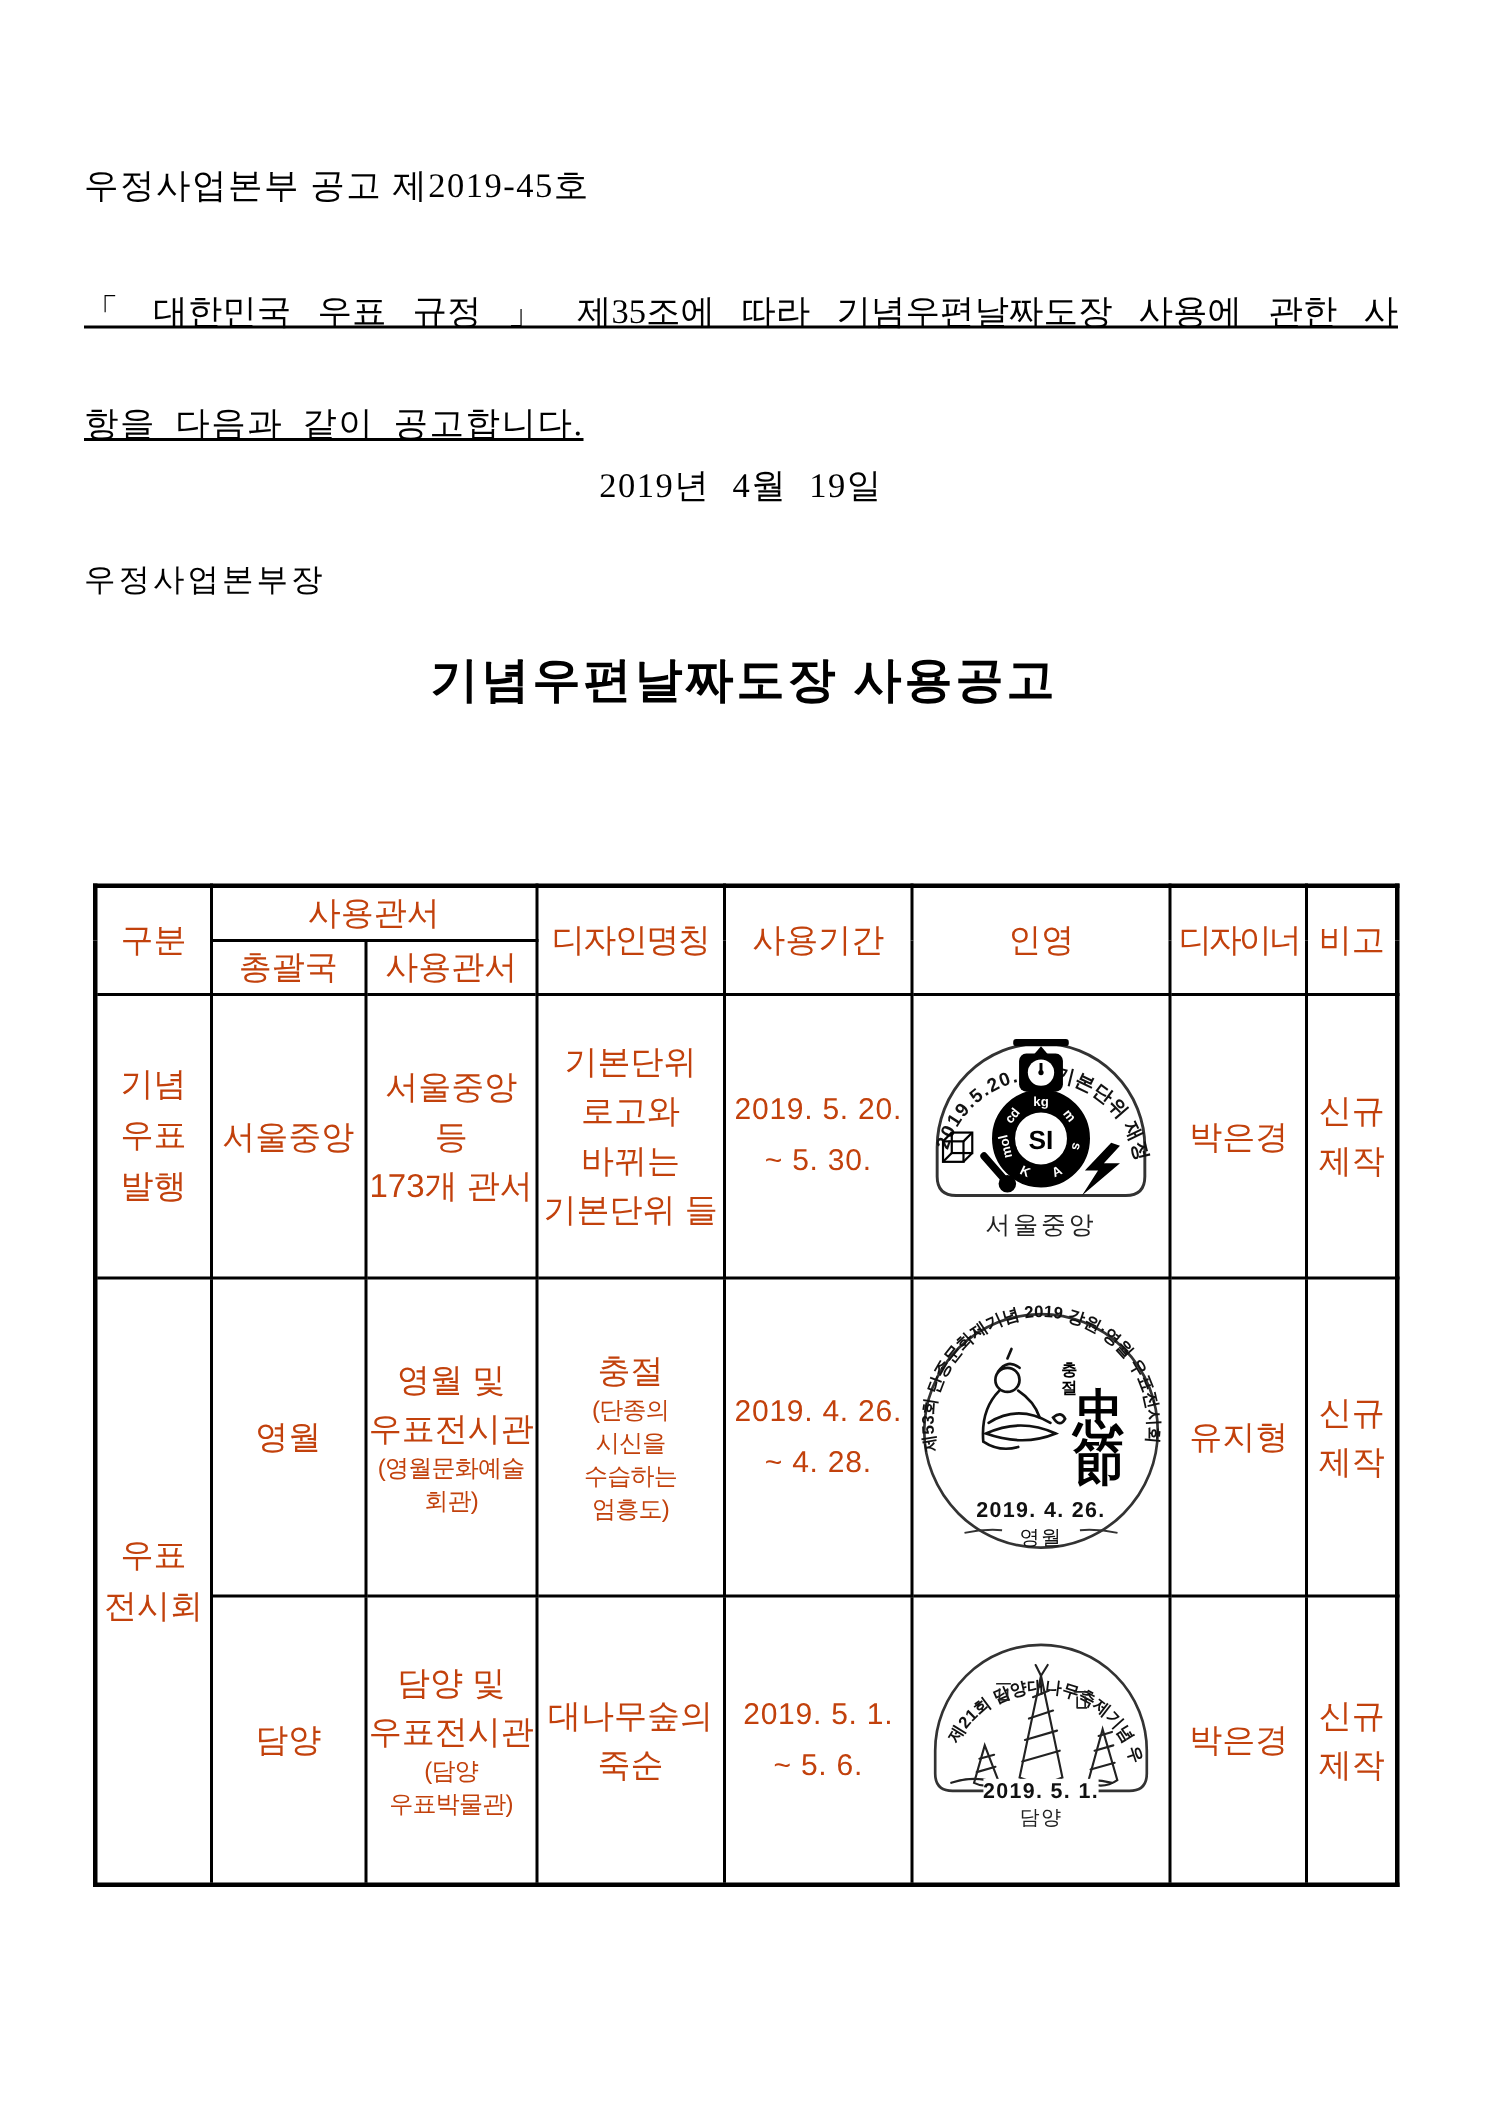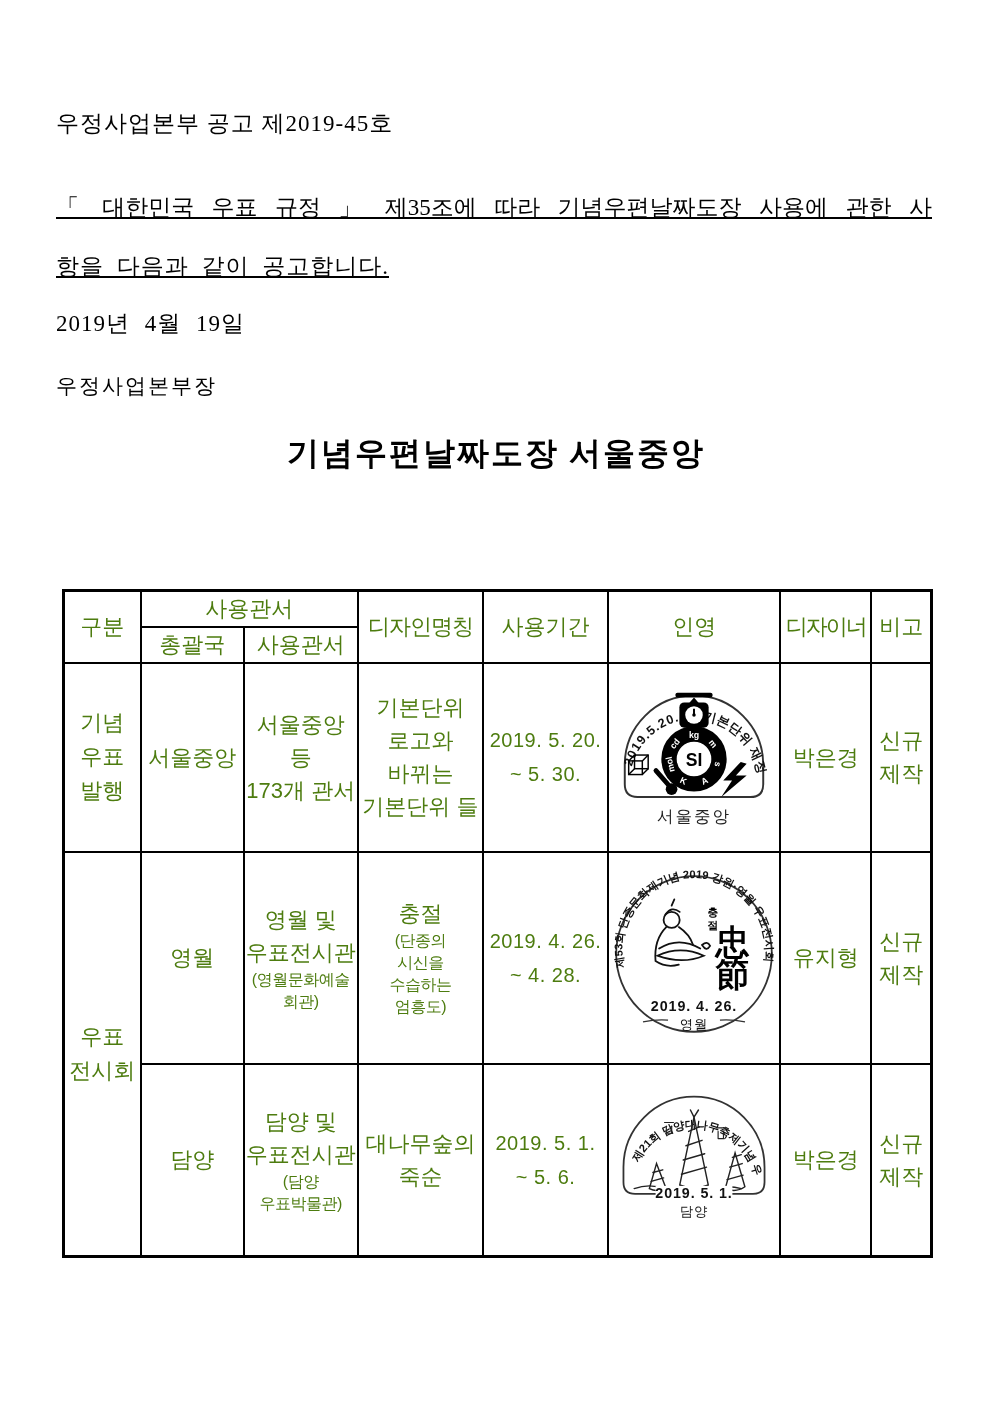--- a/index.html
+++ b/index.html
@@ -7,32 +7,32 @@
     position:relative;
     width:992px;height:1295px;
     background:#ffffff;
     font-family:"Liberation Serif","DejaVu Serif",serif;
     color:#000;
     overflow:hidden;
   }
   .doc-number{position:absolute;left:56px;top:108px;font-size:23px;letter-spacing:1px;}
   .para{position:absolute;left:56px;top:192px;width:876px;font-size:23px;text-decoration:underline;}
   .para-line1{text-align:justify;text-align-last:justify;word-spacing:6px;height:59px;}
-  .para-line2{margin-top:0;height:59px;letter-spacing:1px;word-spacing:6px;}
-  .date-line{position:absolute;left:56px;top:308px;width:876px;text-align:left;font-size:23px;letter-spacing:1px;word-spacing:8px;}
+  .para-line2{margin-top:16px;height:59px;letter-spacing:1px;word-spacing:6px;}
+  .date-line{position:absolute;left:56px;top:308px;width:876px;text-align:center;font-size:23px;letter-spacing:1px;word-spacing:8px;}
   .signer-line{position:absolute;left:56px;top:372px;width:876px;text-align:left;font-size:21px;letter-spacing:2px;}
   .doc-title{position:absolute;left:0;top:432px;width:992px;text-align:center;font-size:32px;font-weight:bold;letter-spacing:2px;}
   .section-heading{position:absolute;left:56px;top:527px;font-size:23px;font-weight:bold;letter-spacing:1px;}
 
   table.main{
     position:absolute;left:62px;top:589px;
     border-collapse:collapse;table-layout:fixed;
     width:871px;
     font-family:"Liberation Sans","DejaVu Sans",sans-serif;
-    font-size:22px;color:#4d7c0f;
+    font-size:22px;color:#c2410c;
   }
   table.main th,table.main td{
     border:2px solid #000;
     text-align:center;vertical-align:middle;
     padding:0;font-weight:normal;
     overflow:hidden;
   }
   table.main{border:3px solid #000;}
   tr.hrow{height:36px;}
   tr.row1{height:189px;}
@@ -54,21 +54,21 @@
 
   <div class="doc-number">우정사업본부 공고 제2019-45호</div>
 
   <div class="para">
     <div class="para-line1">「 대한민국 우표 규정 」 제35조에 따라 기념우편날짜도장 사용에 관한 사</div>
     <div class="para-line2">항을 다음과 같이 공고합니다.</div>
   </div>
 
   <div class="date-line">2019년 4월 19일</div>
   <div class="signer-line">우정사업본부장</div>
-  <div class="doc-title">기념우편날짜도장 서울중앙</div>
+  <div class="doc-title">기념우편날짜도장 사용공고</div>
 
   <table class="main">
     <colgroup>
       <col style="width:77px">
         <col style="width:103px">
         <col style="width:114px">
         <col style="width:125px">
       <col style="width:125px">
         <col style="width:172px">
         <col style="width:91px">

